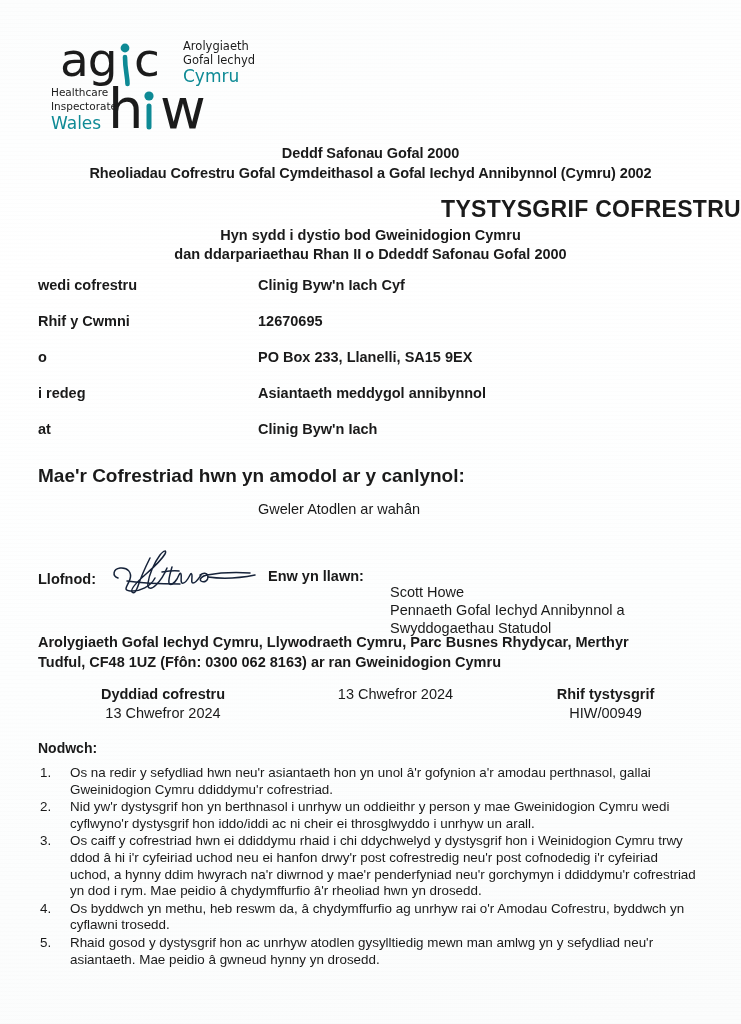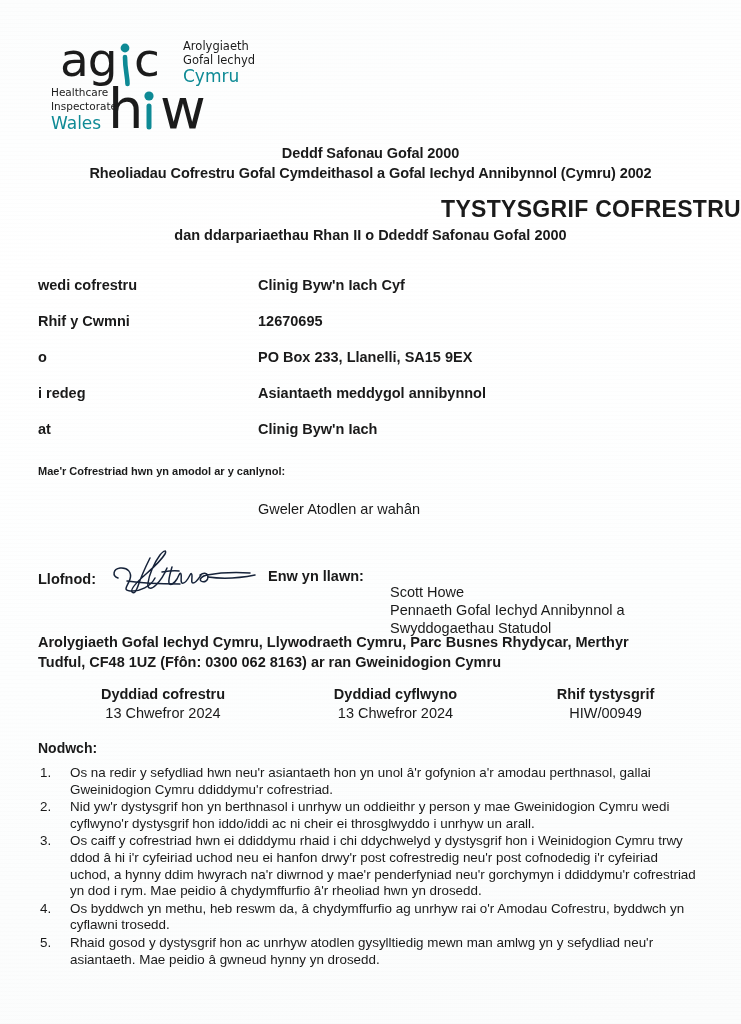--- a/index.html
+++ b/index.html
@@ -95,21 +95,21 @@
     font-weight: bold;
   }
   .field-value.bold { font-weight: bold; }
 
   
   .cond-head {
     position: absolute;
     left: 38px;
     top: 465px;
     font-weight: bold;
-    font-size: 11px;
+    font-size: 19px;
   }
   .cond-value {
     position: absolute;
     left: 258px;
     top: 501px;
     font-size: 14.5px;
   }
 
   
   .sig-block {
@@ -250,20 +250,21 @@
     </svg>
   </div>
 
   <div class="acts">
     <div>Deddf Safonau Gofal 2000</div>
     <div class="line2">Rheoliadau Cofrestru Gofal Cymdeithasol a Gofal Iechyd Annibynnol (Cymru) 2002</div>
   </div>
 
   <div class="cert-title">TYSTYSGRIF COFRESTRU</div>
   <div class="cert-sub">
+    <div>Hyn sydd i dystio bod Gweinidogion Cymru</div>
     <div>dan ddarpariaethau Rhan II o Ddeddf Safonau Gofal 2000</div>
   </div>
 
   <div class="fields">
     <div class="field-row">
       <div class="field-label">wedi cofrestru</div>
       <div class="field-value bold">Clinig Byw'n Iach Cyf</div>
     </div>
     <div class="field-row">
       <div class="field-label">Rhif y Cwmni</div>
@@ -313,21 +314,20 @@
     <div>Arolygiaeth Gofal Iechyd Cymru, Llywodraeth Cymru, Parc Busnes Rhydycar, Merthyr</div>
     <div>Tudful, CF48 1UZ (Ffôn: 0300 062 8163) ar ran Gweinidogion Cymru</div>
   </div>
 
   <div class="dates">
     <div class="date-col c1">
       <div class="date-head">Dyddiad cofrestru</div>
       <div class="date-val">13 Chwefror 2024</div>
     </div>
     <div class="date-col c2">
-      <div class="date-head">Dyddiad cyflwyno</div>
       <div class="date-val">13 Chwefror 2024</div>
     </div>
     <div class="date-col c3">
       <div class="date-head">Rhif tystysgrif</div>
       <div class="date-val">HIW/00949</div>
     </div>
   </div>
 
   <div class="notes-head">Nodwch:</div>
   <div class="notes">

